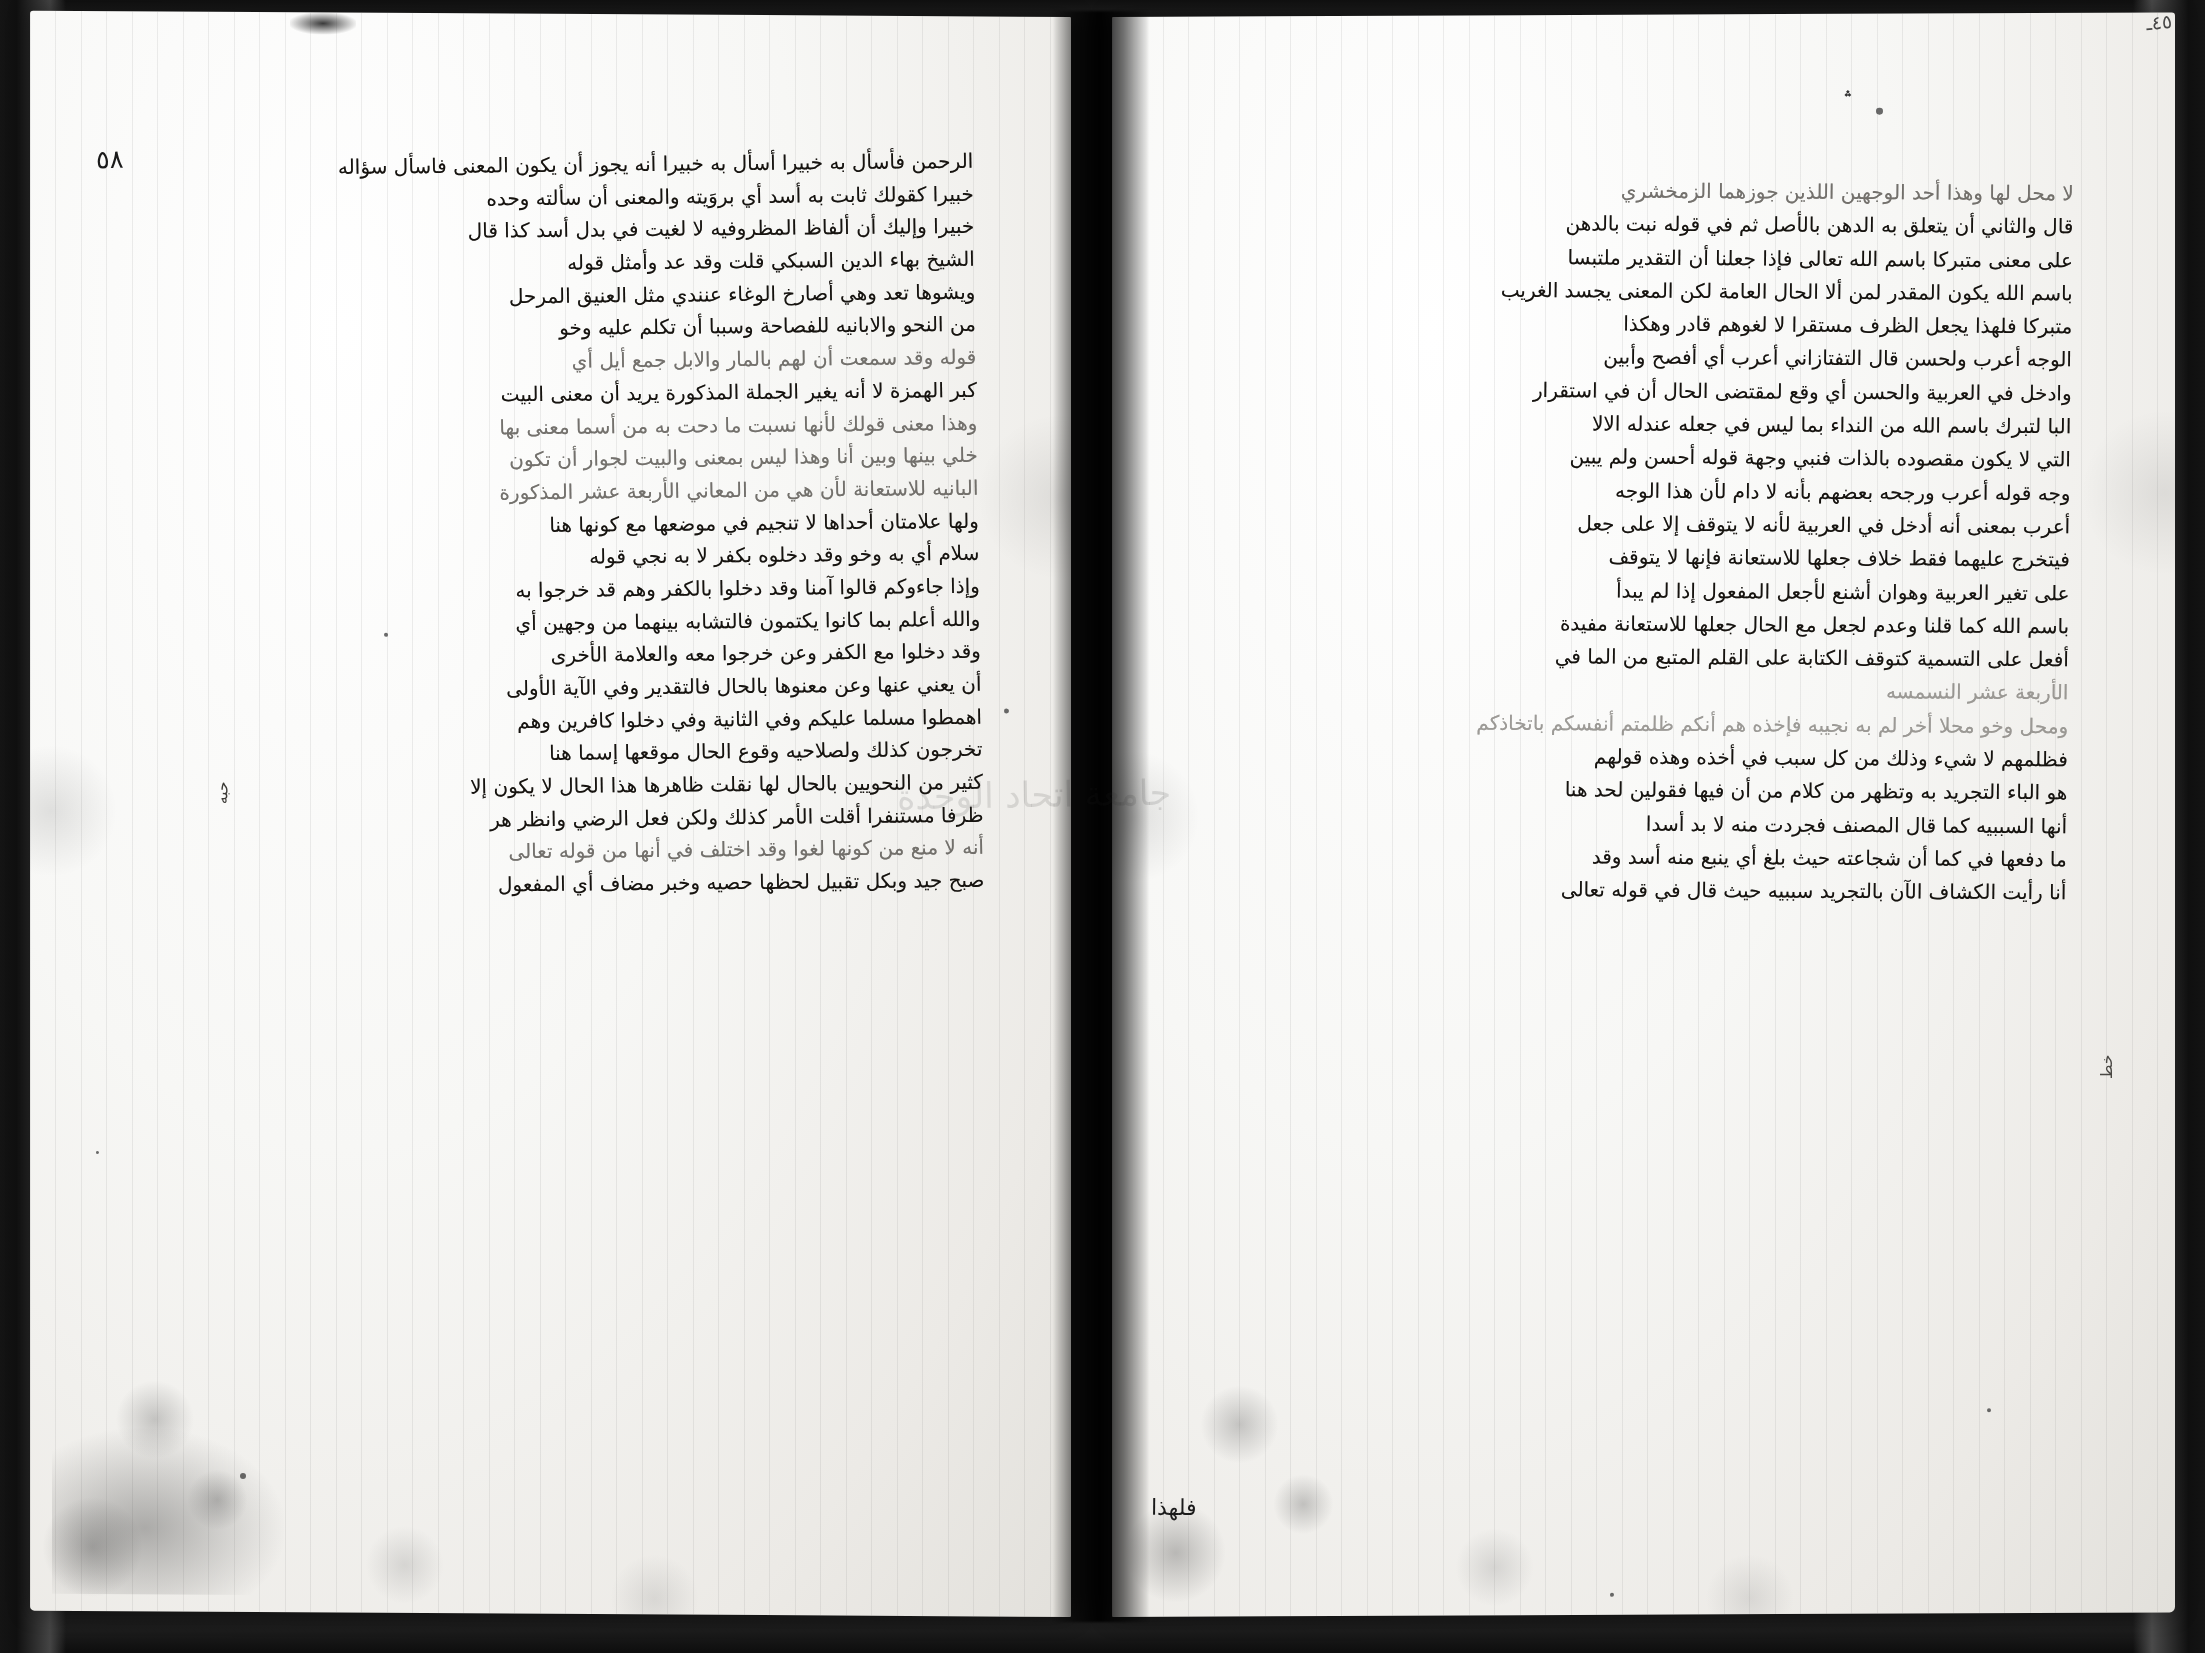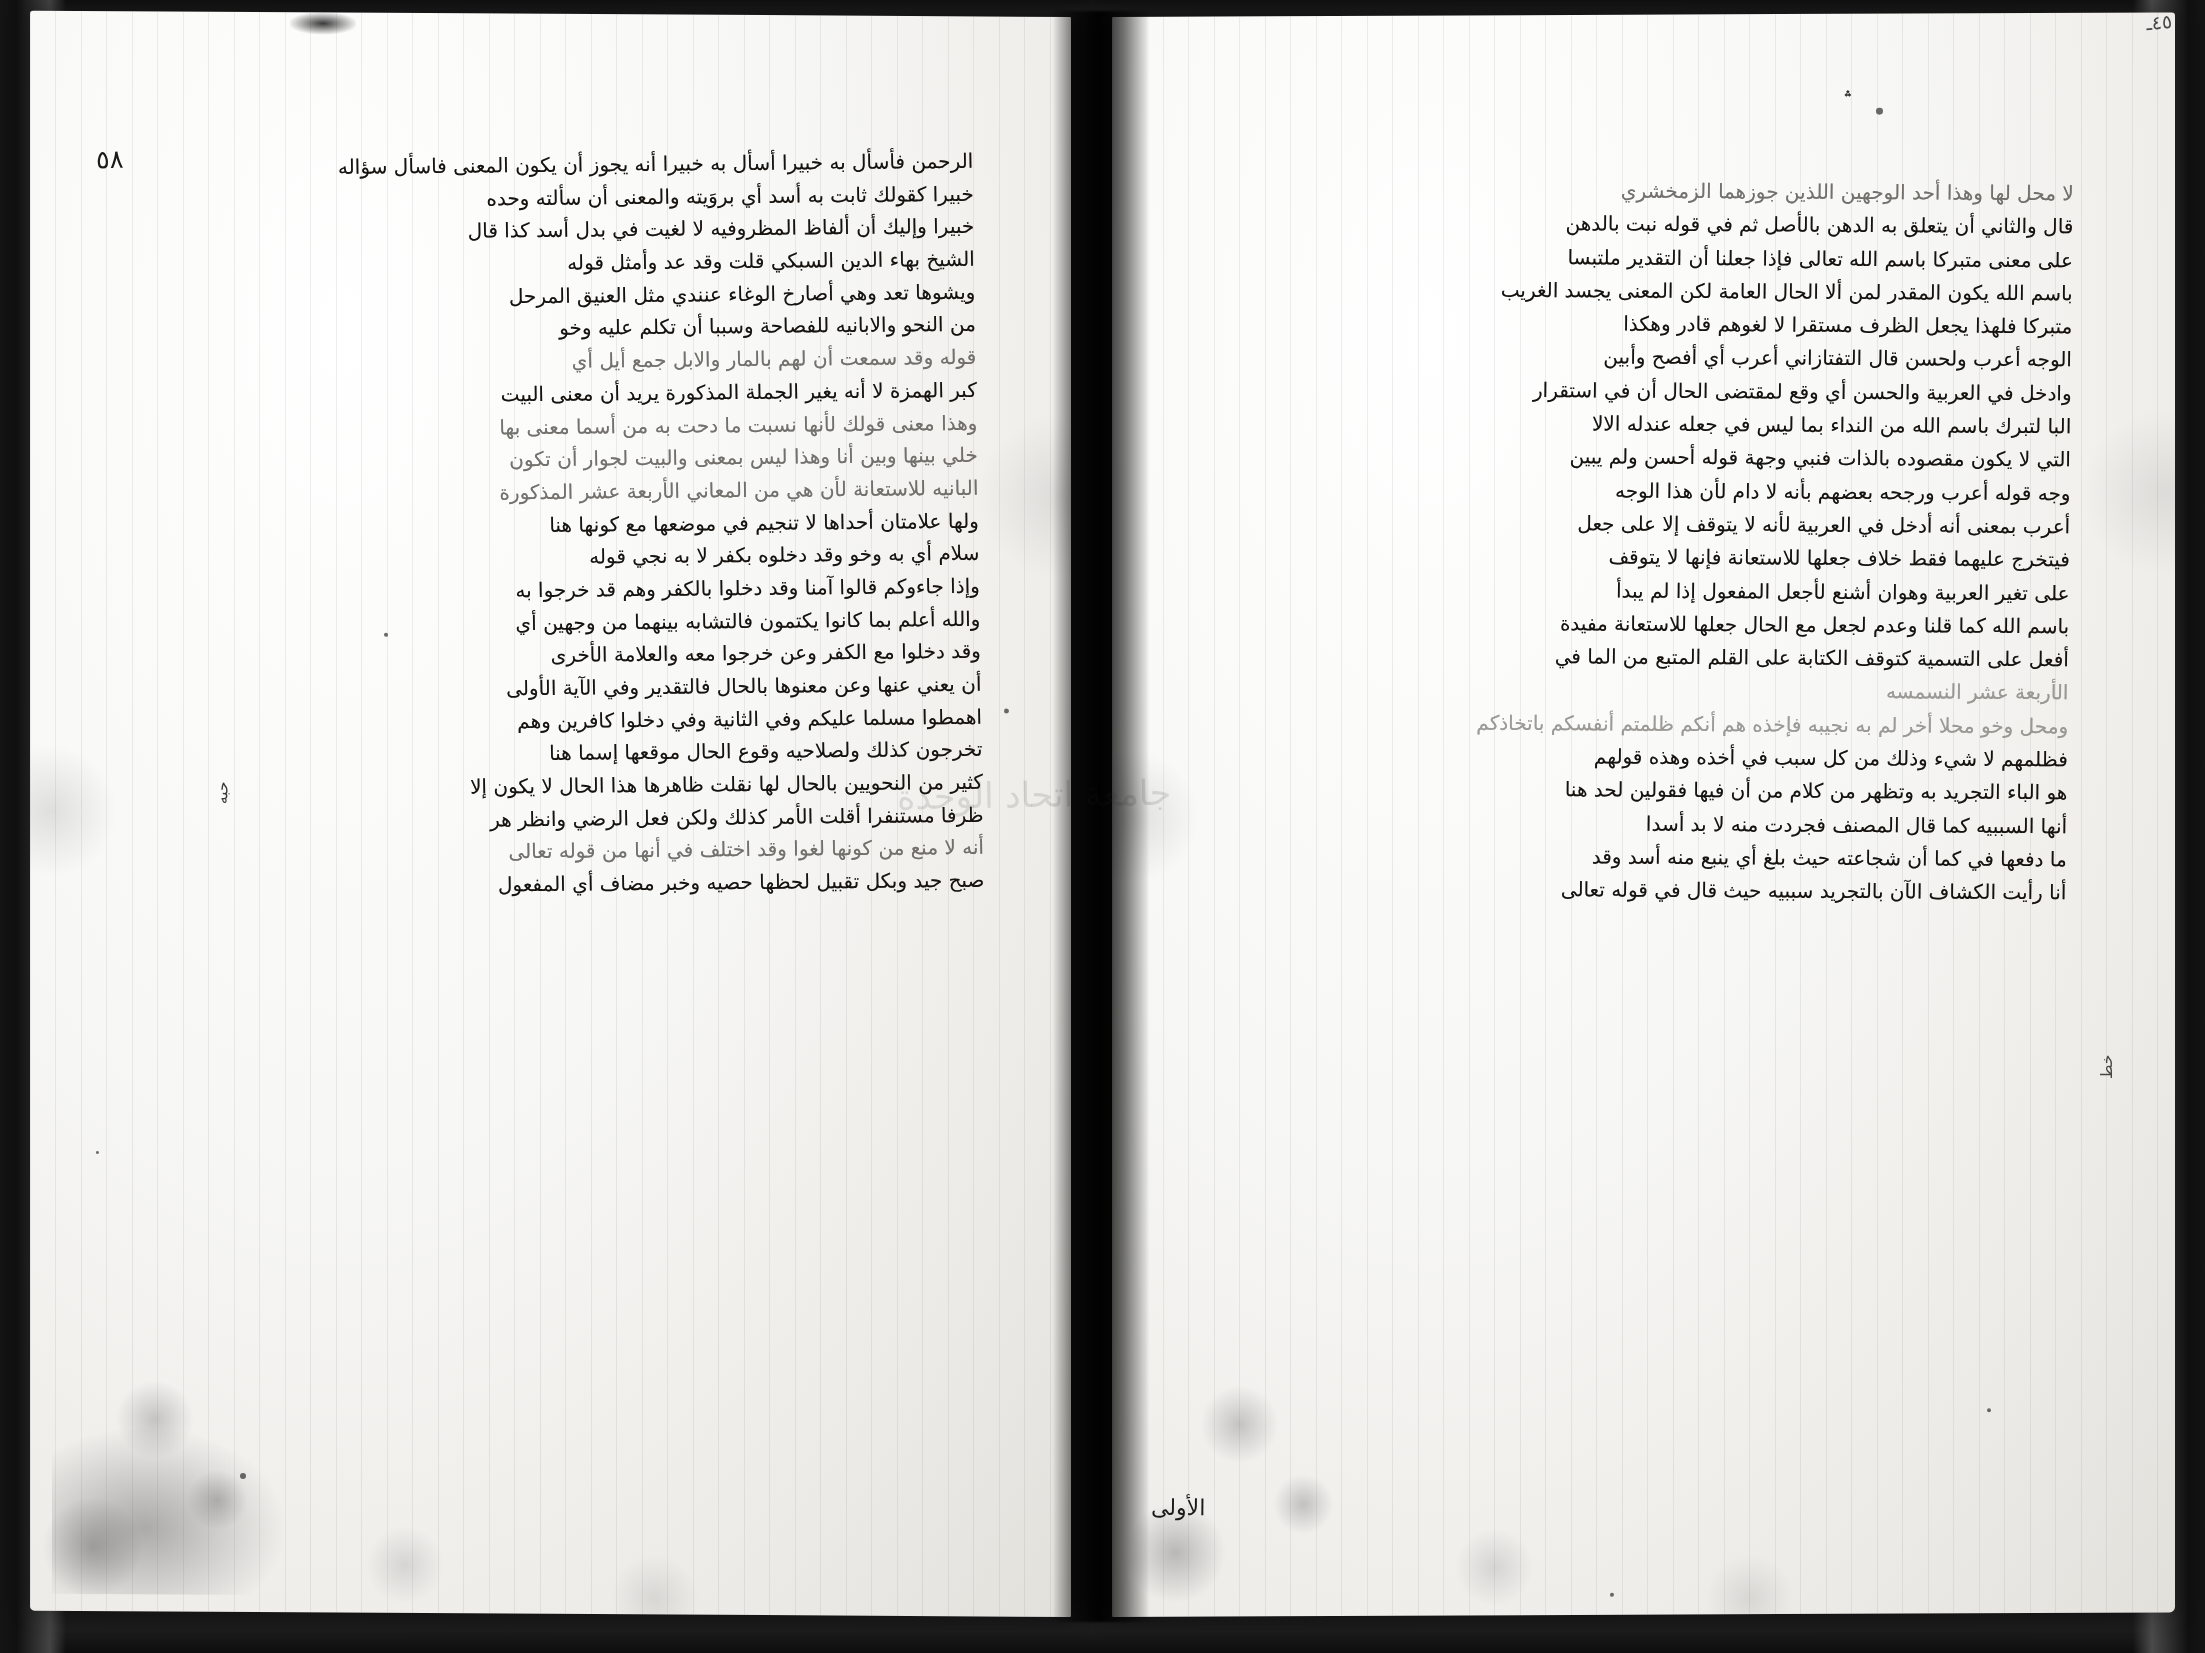--- a/index.html
+++ b/index.html
@@ -328,19 +328,19 @@
 
       <div class="speck" style="left:764px; top:94px; width:6.6px; height:6.6px;"></div>
       <div class="speck" style="left:875px; top:1395px; width:4.4px; height:4.4px;"></div>
       <div class="speck" style="left:498px; top:1578px; width:3.9px; height:3.9px;"></div>
     </div>
 
     <div class="gutter"></div>
   </div>
 
   <div class="watermark">جامعة اتحاد الوحدة</div>
-  <div class="catchword">الأولى</div>
+  <div class="catchword">فلهذا</div>
   <div class="corner-note">٤٥ـ</div>
   <div class="top-dot">؞</div>
   <div class="margin-note mn-2">خط</div>
 
 </div>
 
 
 </body></html>

